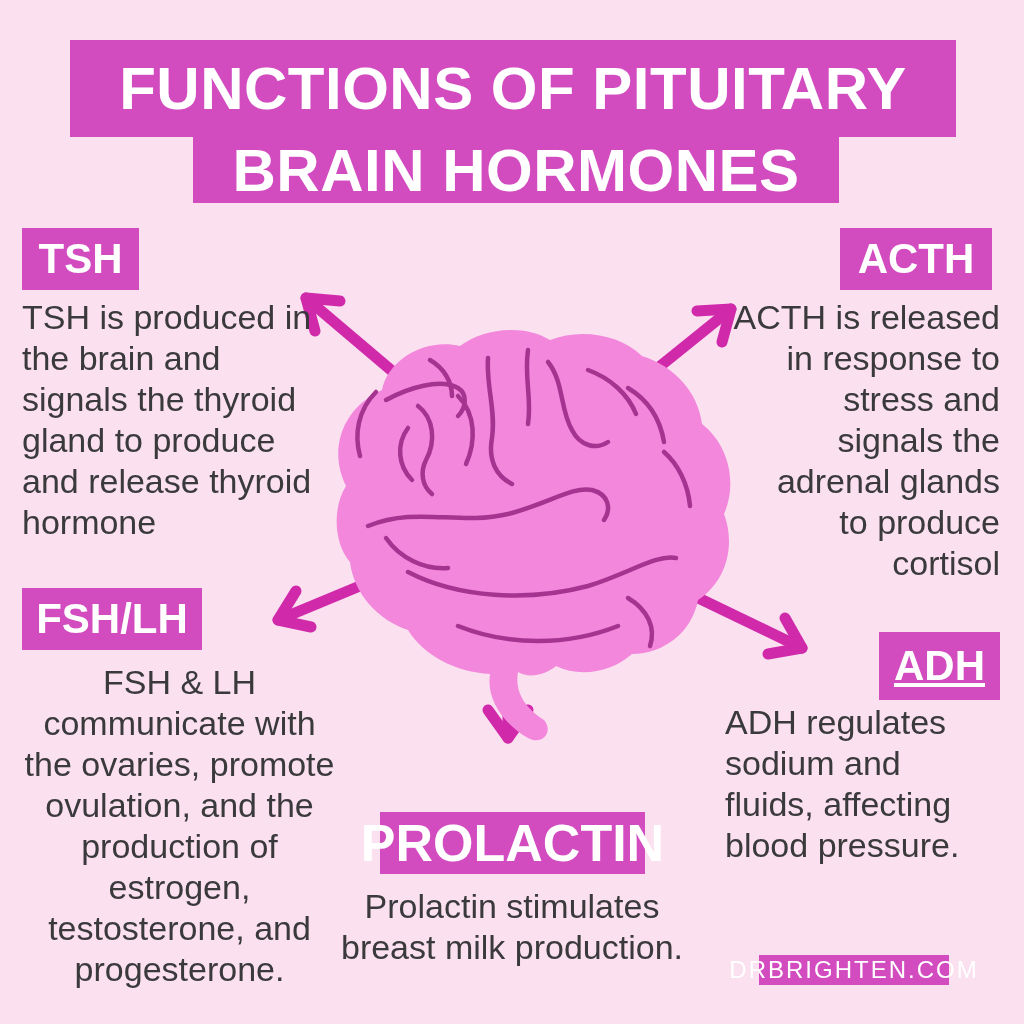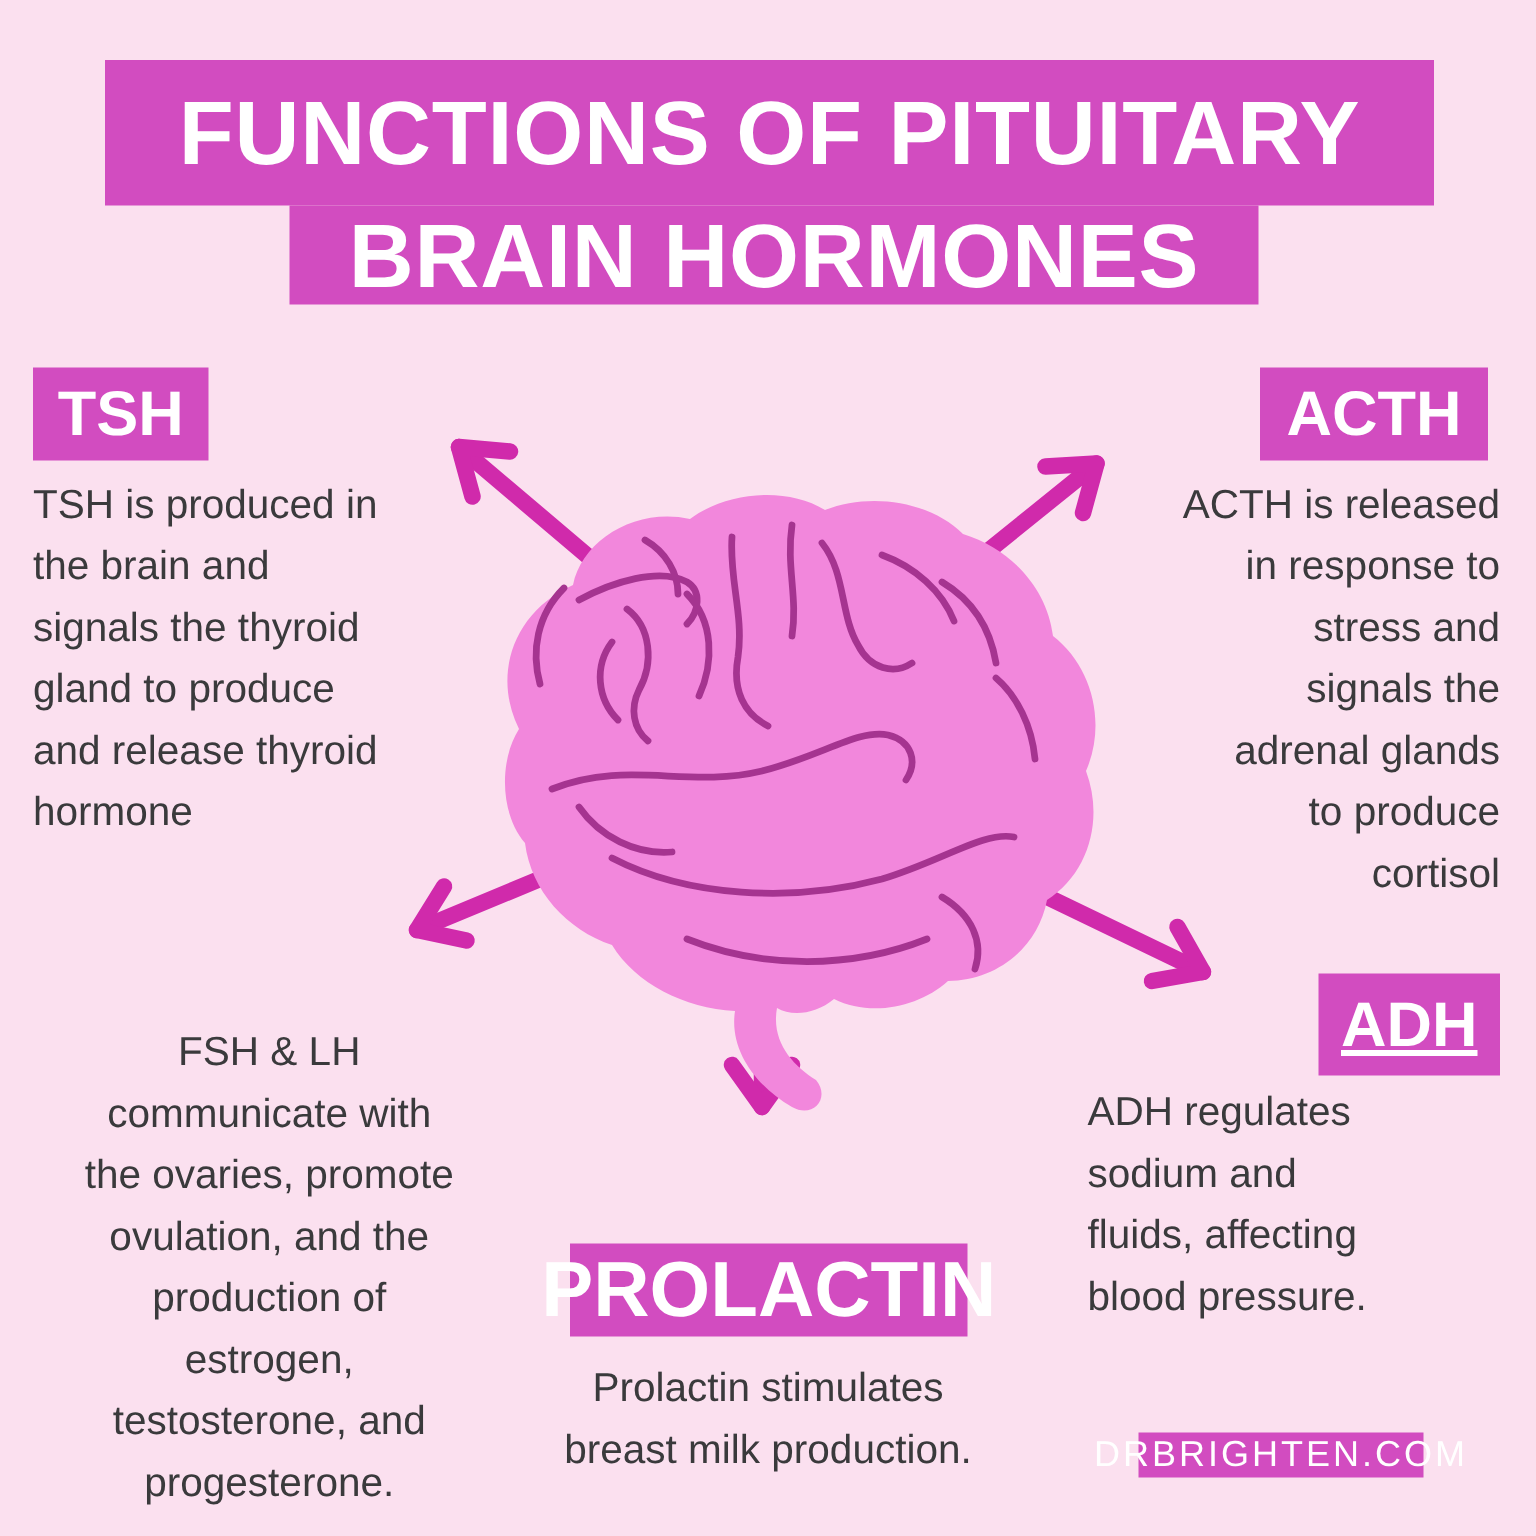--- a/index.html
+++ b/index.html
@@ -25,30 +25,30 @@
   .title-line{
     position:absolute;background:var(--accent);color:var(--label-text);
     font-weight:bold;font-size:60px;letter-spacing:.5px;
     display:flex;align-items:center;justify-content:center;white-space:nowrap;
   }
   .title-line1{left:70px;top:40px;width:886px;height:97px;}
   .title-line2{left:193px;top:137px;width:646px;height:66px;}
   .hormone-label{
     position:absolute;background:var(--accent);color:var(--label-text);
     font-weight:bold;font-size:42px;
-    display:flex;align-items:center;justify-content:center;white-space:nowrap;margin-top:17px;
+    display:flex;align-items:center;justify-content:center;white-space:nowrap;
   }
   .label-tsh{left:22px;top:228px;width:117px;height:62px;}
   .label-acth{left:840px;top:228px;width:152px;height:62px;text-align:right;}
   .label-fshlh{left:22px;top:588px;width:180px;height:62px;}
   .label-adh{left:879px;top:632px;width:121px;height:68px;text-decoration:underline;}
   .label-prolactin{left:380px;top:812px;width:265px;height:62px;font-size:52px;}
   .desc{
     position:absolute;color:var(--text);
-    font-size:27px;line-height:41px;white-space:pre-line;margin-top:19px;
+    font-size:34px;line-height:41px;white-space:pre-line;
   }
   .desc-tsh{left:22px;top:297px;width:305px;text-align:left;}
   .desc-acth{right:24px;top:297px;width:285px;text-align:right;}
   .desc-fshlh{left:22px;top:662px;width:315px;text-align:center;}
   .desc-adh{right:24px;top:702px;width:275px;text-align:left;}
   .desc-prolactin{left:312px;top:886px;width:400px;text-align:center;}
   .site-badge{
     position:absolute;left:759px;top:955px;width:190px;height:30px;
     background:var(--accent);color:var(--label-text);
     font-size:24px;letter-spacing:2px;
@@ -136,20 +136,21 @@
 
   <div class="hormone-label label-acth">ACTH</div>
   <div class="desc desc-acth">ACTH is released
 in response to
 stress and
 signals the
 adrenal glands
 to produce
 cortisol</div>
 
+  <div class="hormone-label label-fshlh">FSH/LH</div>
   <div class="desc desc-fshlh">FSH &amp; LH
 communicate with
 the ovaries, promote
 ovulation, and the
 production of
 estrogen,
 testosterone, and
 progesterone.</div>
 
   <div class="hormone-label label-adh">ADH</div>

